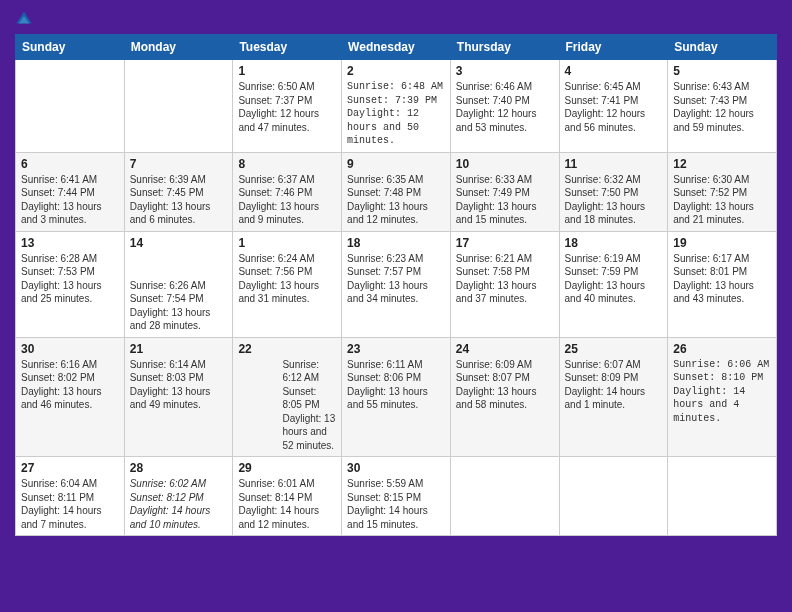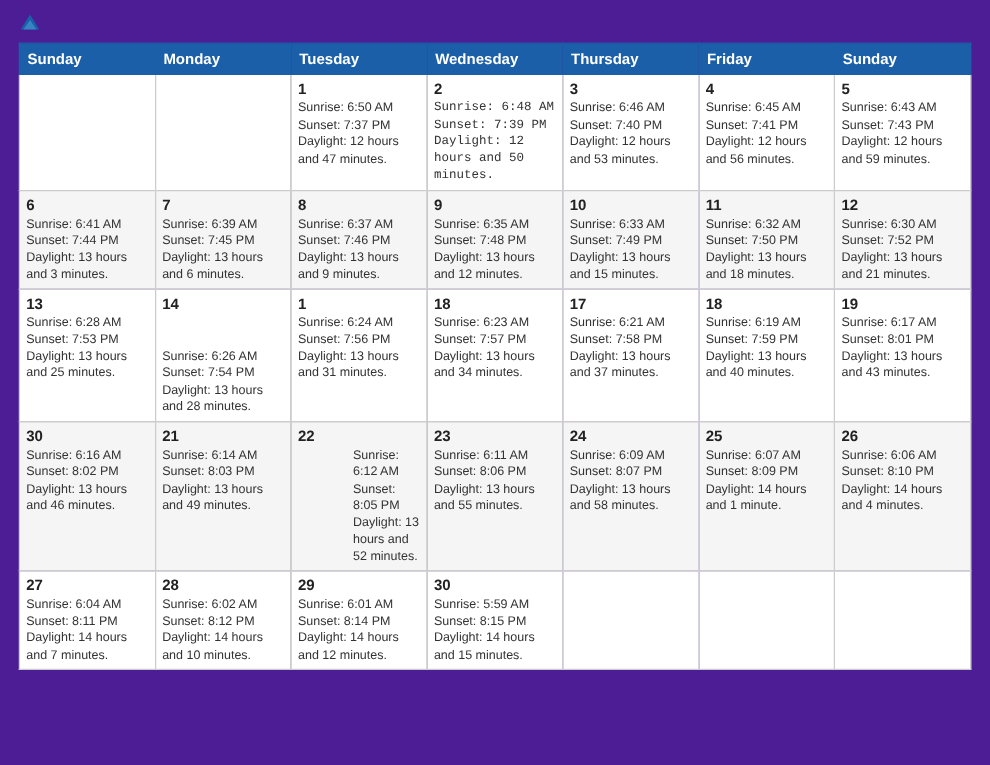--- a/index.html
+++ b/index.html
@@ -292,35 +292,35 @@
 Daylight: 13 hours and 58 minutes.</div>
           </td>
           <td>
             <div class="day-num">25</div>
             <div class="day-info" style="white-space: pre-line;">Sunrise: 6:07 AM
 Sunset: 8:09 PM
 Daylight: 14 hours and 1 minute.</div>
           </td>
           <td>
             <div class="day-num">26</div>
-            <div class="day-info" style="white-space: pre-line;">Sunrise: 6:06 AM
+            <div class="day-info" style="white-space: pre-line; font-family: Liberation Mono, monospace;">Sunrise: 6:06 AM
 Sunset: 8:10 PM
 Daylight: 14 hours and 4 minutes.</div>
           </td>
         </tr>
         <tr>
           <td>
             <div class="day-num">27</div>
             <div class="day-info" style="white-space: pre-line;">Sunrise: 6:04 AM
 Sunset: 8:11 PM
 Daylight: 14 hours and 7 minutes.</div>
           </td>
           <td>
             <div class="day-num">28</div>
-            <div class="day-info" style="white-space: pre-line;">Sunrise: 6:02 AM
+            <div class="day-info" style="white-space: pre-line; font-style: italic;">Sunrise: 6:02 AM
 Sunset: 8:12 PM
 Daylight: 14 hours and 10 minutes.</div>
           </td>
           <td>
             <div class="day-num">29</div>
             <div class="day-info" style="white-space: pre-line;">Sunrise: 6:01 AM
 Sunset: 8:14 PM
 Daylight: 14 hours and 12 minutes.</div>
           </td>
           <td>

